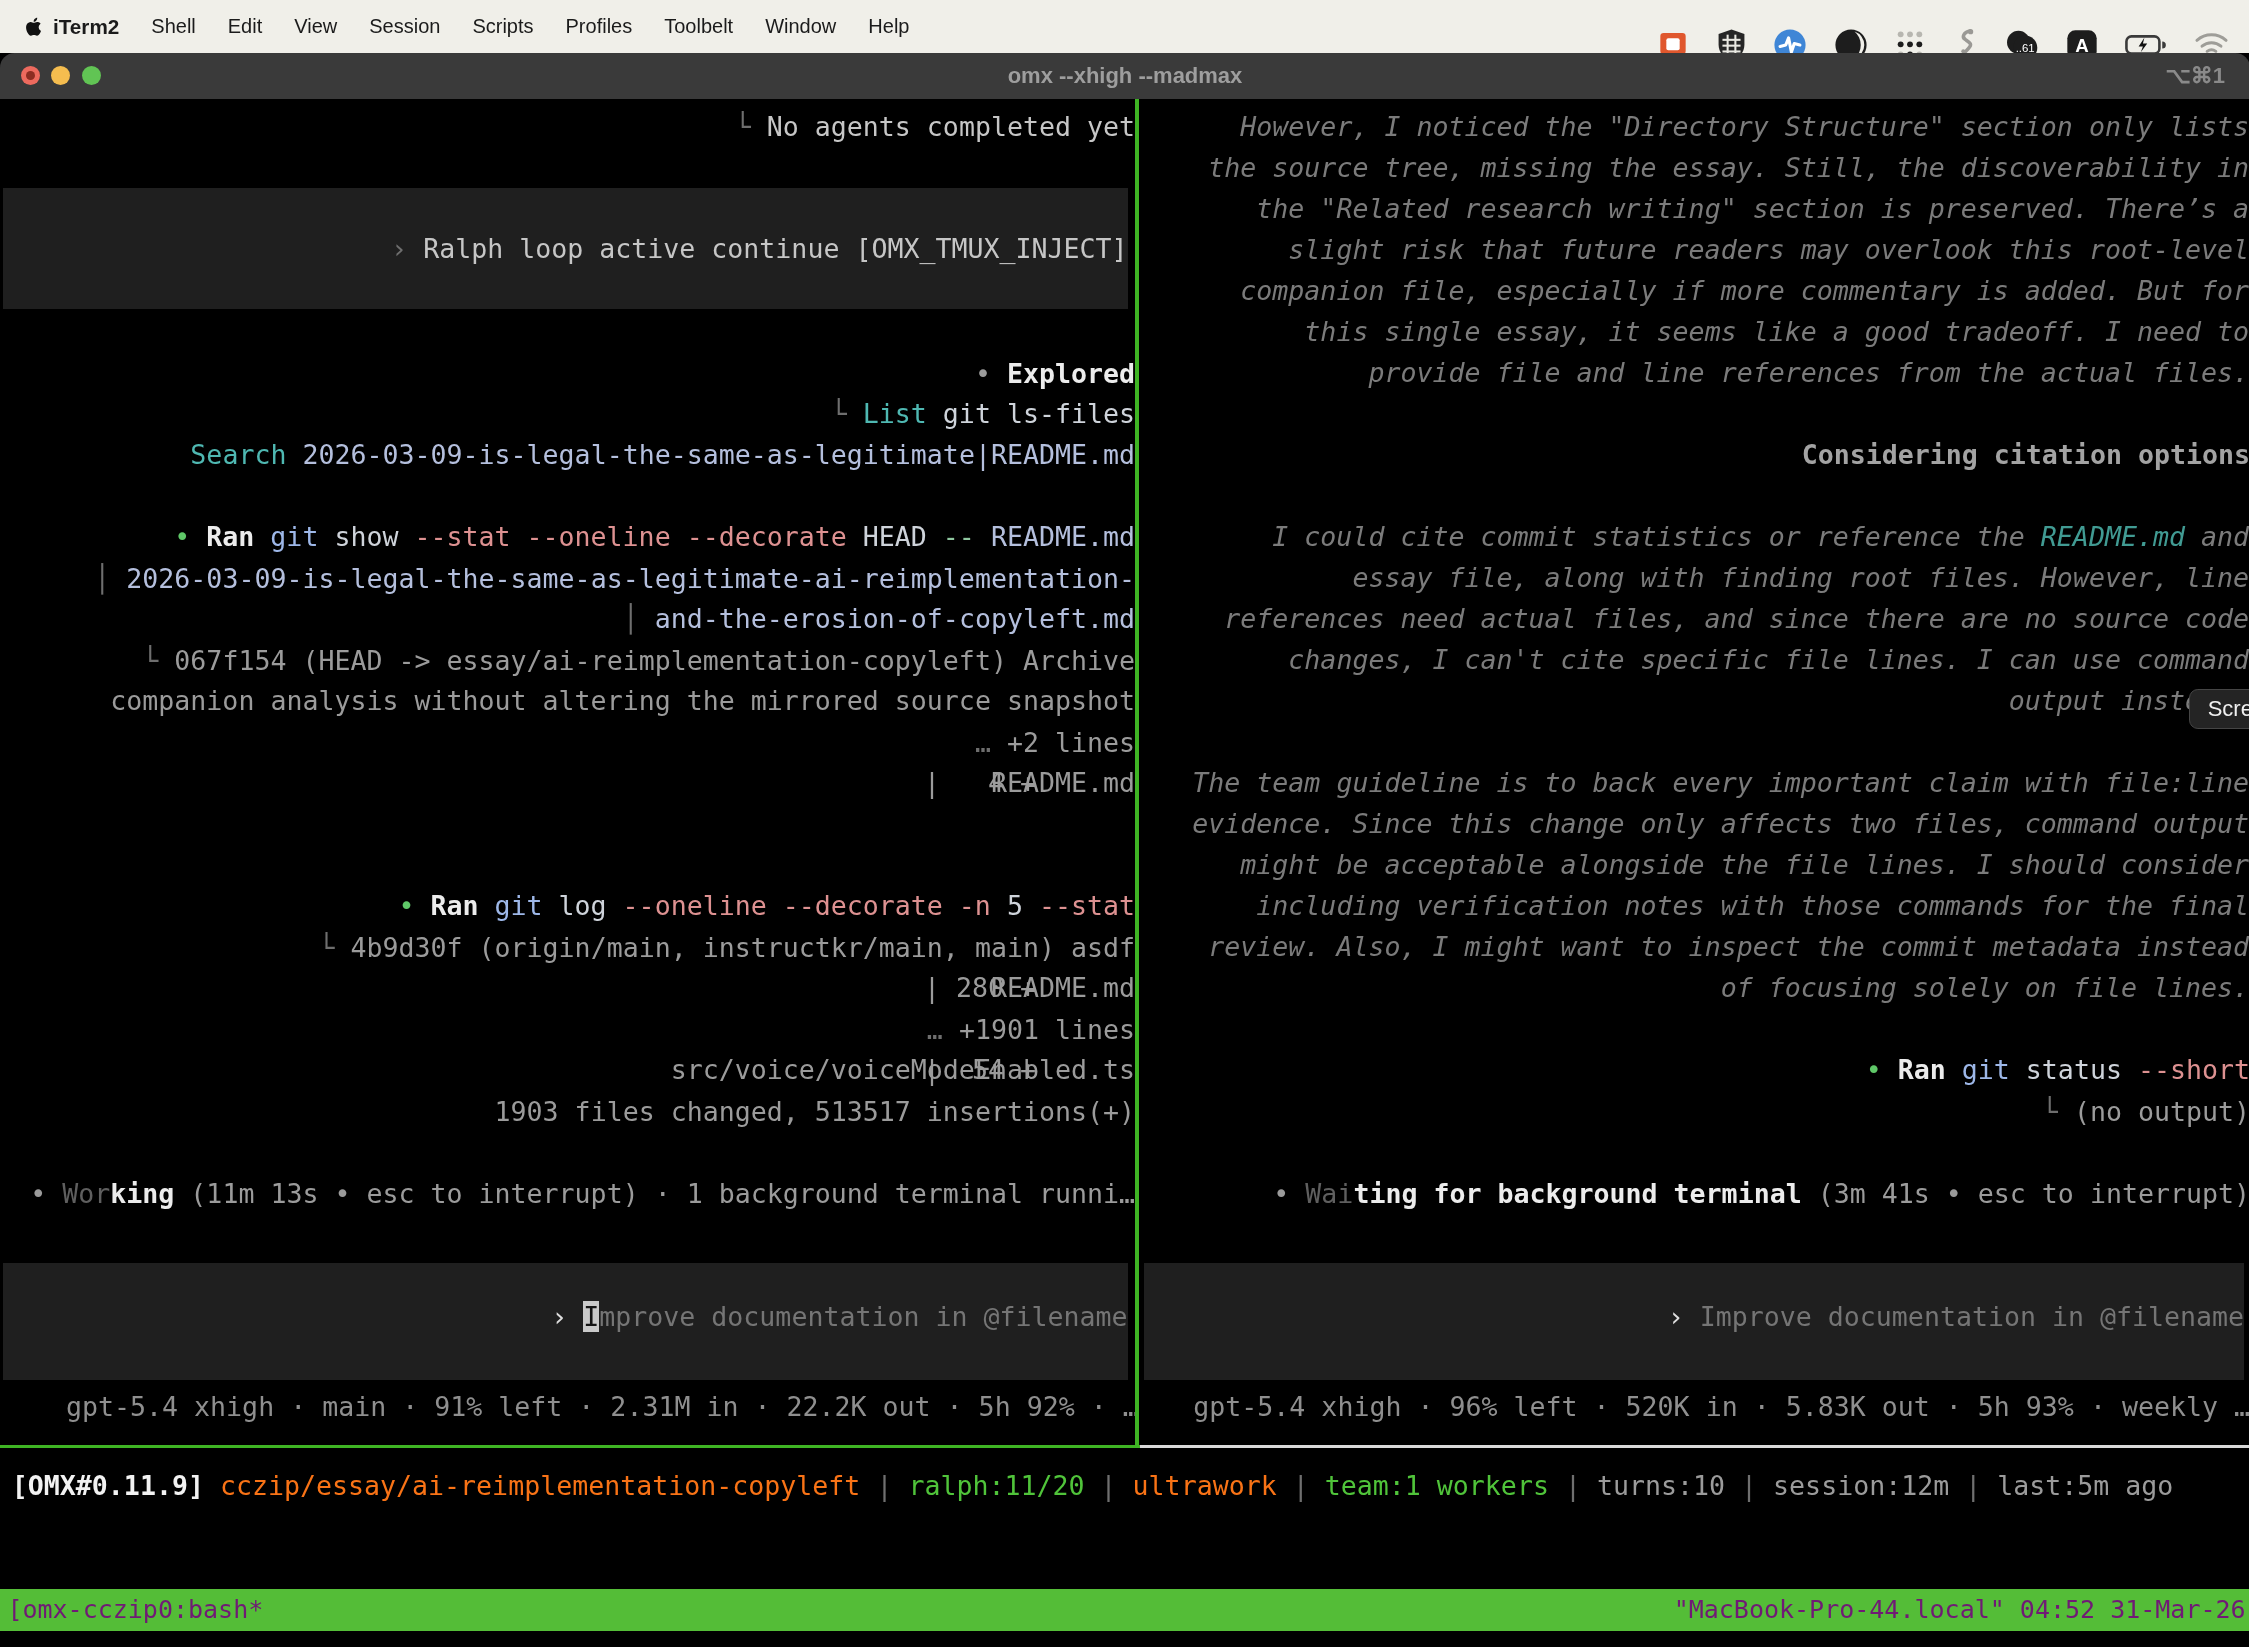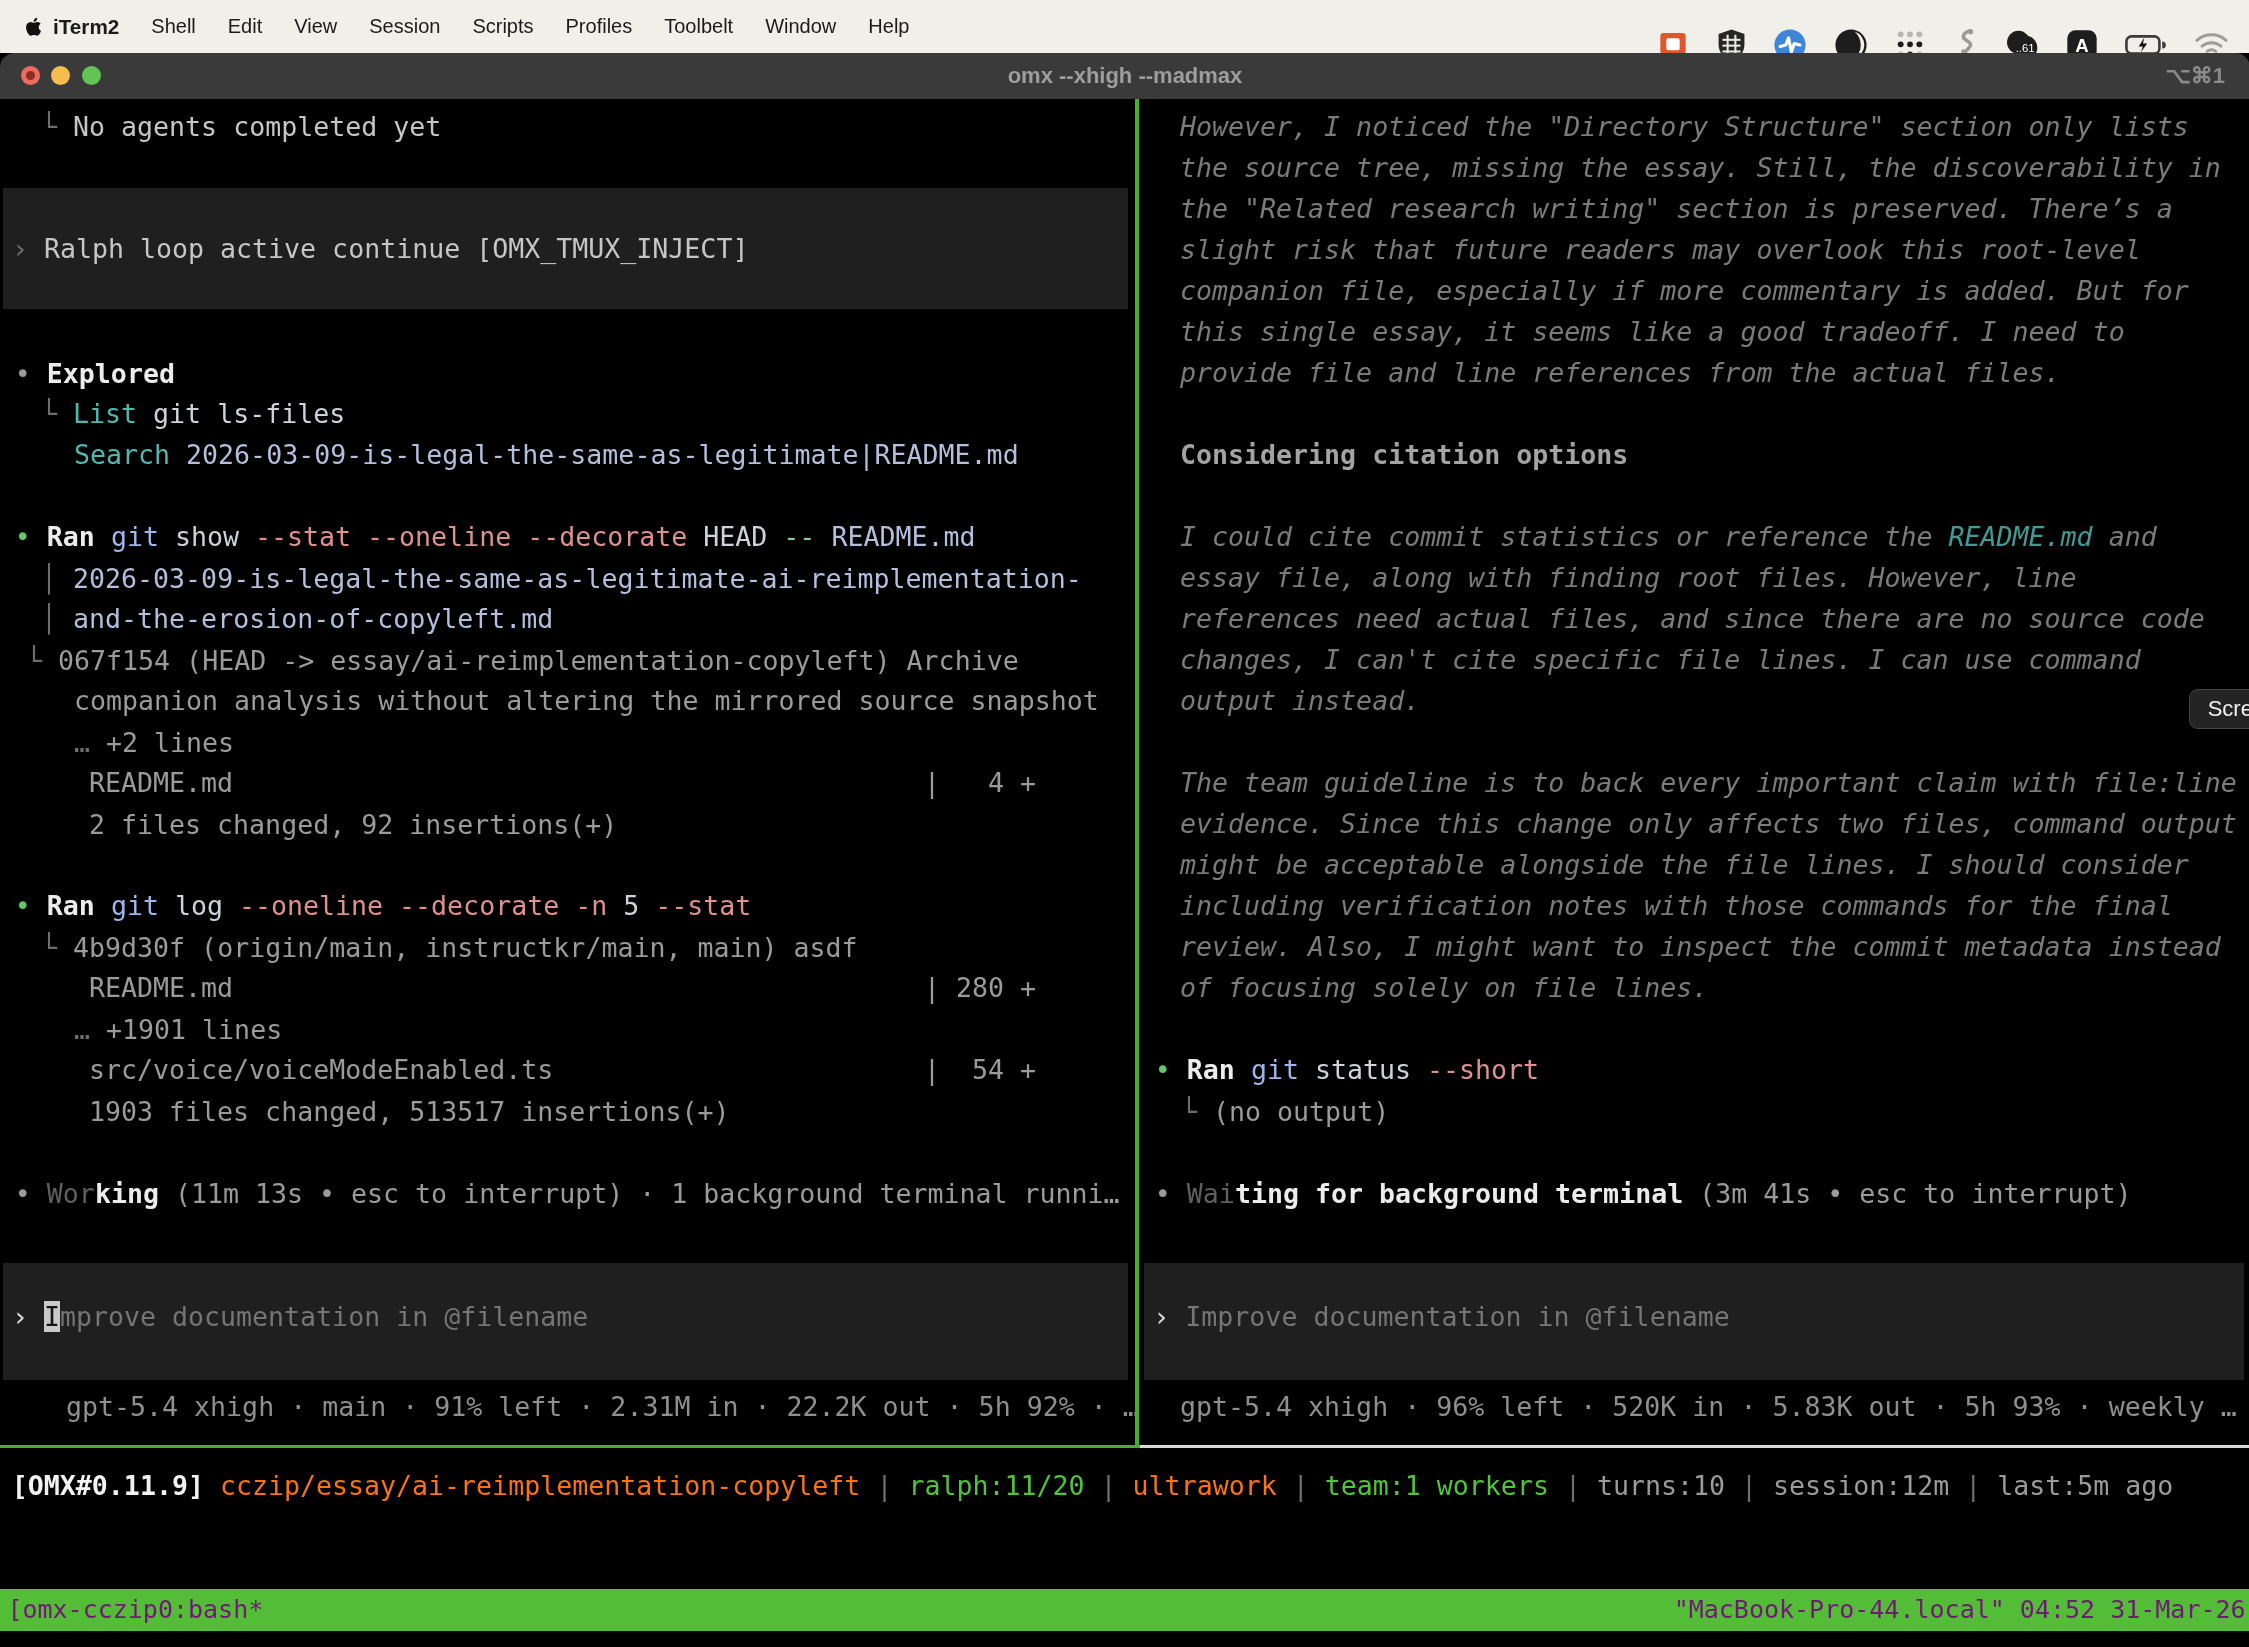--- a/index.html
+++ b/index.html
@@ -1,19 +1,19 @@
 <!DOCTYPE html>
 <html style="font-size:11.8px"><head>
 <meta charset="utf-8">
 <style>
   * { margin:0; padding:0; box-sizing:border-box; }
   html,body { background:#000; }
   #screen {
     position:relative; width:2250px; height:1648px; overflow:hidden;
-    background:#000; font-family:"DejaVu Sans Mono", monospace; font-size:26.6px;
+    background:#000; font-family:"DejaVu Sans Mono", monospace; font-size:26.6px;text-align:right;
   }
   
   .menubar {
     position:absolute; top:0; left:0; width:100%; height:53px;
     background:#f0efe9; display:flex; align-items:center; padding:0 20.7px;
     font-family:"Liberation Sans", sans-serif; font-size:20px; color:#1b1b1b;
   }
   .menubar .apple { margin-right:10.3px; display:flex; align-items:center; }
   .menu-items { display:flex; gap:32px; align-items:center; }
   .menu-item { white-space:pre; }
@@ -219,21 +219,20 @@
       <div class="row" style="top:290px; padding-left:41px;"><span class="dim">└ </span><span class="teal">List </span><span class="subw">git ls-files</span></div>
       <div class="row" style="top:331px; padding-left:74px;"><span class="teal">Search </span><span class="lav">2026-03-09-is-legal-the-same-as-legitimate|README.md</span></div>
 
       <div class="row" style="top:413px; padding-left:14.8px;"><span class="gbul">• </span><span class="wb">Ran </span><span class="blue">git </span><span class="subw">show </span><span class="pink">--stat </span><span class="pink">--oneline </span><span class="pink">--decorate </span><span class="subw">HEAD </span><span class="mint">-- </span><span class="lav">README.md</span></div>
       <div class="row" style="top:455px; padding-left:41px;"><span class="dim">│ </span><span class="lav">2026-03-09-is-legal-the-same-as-legitimate-ai-reimplementation-</span></div>
       <div class="row" style="top:495px; padding-left:41px;"><span class="dim">│ </span><span class="lav">and-the-erosion-of-copyleft.md</span></div>
       <div class="row" style="top:537px; padding-left:26px;"><span class="dim">└ </span><span class="grey">067f154 (HEAD -&gt; essay/ai-reimplementation-copyleft) Archive</span></div>
       <div class="row" style="top:577px; padding-left:74px;"><span class="grey">companion analysis without altering the mirrored source snapshot</span></div>
       <div class="row" style="top:619px; padding-left:74px;"><span class="dim">… </span><span class="grey">+2 lines</span></div>
       <div class="row" style="top:659px; padding-left:89px;"><span class="grey">README.md</span><span class="stat">|   4 +</span></div>
-      <div class="row" style="top:701px; padding-left:89px;"><span class="grey">2 files changed, 92 insertions(+)</span></div>
 
       <div class="row" style="top:782px; padding-left:14.8px;"><span class="gbul">• </span><span class="wb">Ran </span><span class="blue">git </span><span class="subw">log </span><span class="pink">--oneline </span><span class="pink">--decorate </span><span class="pink">-n </span><span class="subw">5 </span><span class="pink">--stat</span></div>
       <div class="row" style="top:824px; padding-left:41px;"><span class="dim">└ </span><span class="grey">4b9d30f (origin/main, instructkr/main, main) asdf</span></div>
       <div class="row" style="top:864px; padding-left:89px;"><span class="grey">README.md</span><span class="stat">| 280 +</span></div>
       <div class="row" style="top:906px; padding-left:74px;"><span class="dim">… </span><span class="grey">+1901 lines</span></div>
       <div class="row" style="top:946px; padding-left:89px;"><span class="grey">src/voice/voiceModeEnabled.ts</span><span class="stat">|  54 +</span></div>
       <div class="row" style="top:988px; padding-left:89px;"><span class="grey">1903 files changed, 513517 insertions(+)</span></div>
 
       <div class="row" style="top:1070px; padding-left:14.8px;"><span class="grey">• </span><span class="dimmer">Wor</span><span class="wb">king</span><span class="grey"> (11m 13s • esc to interrupt) · 1 background terminal runni…</span></div>
 

